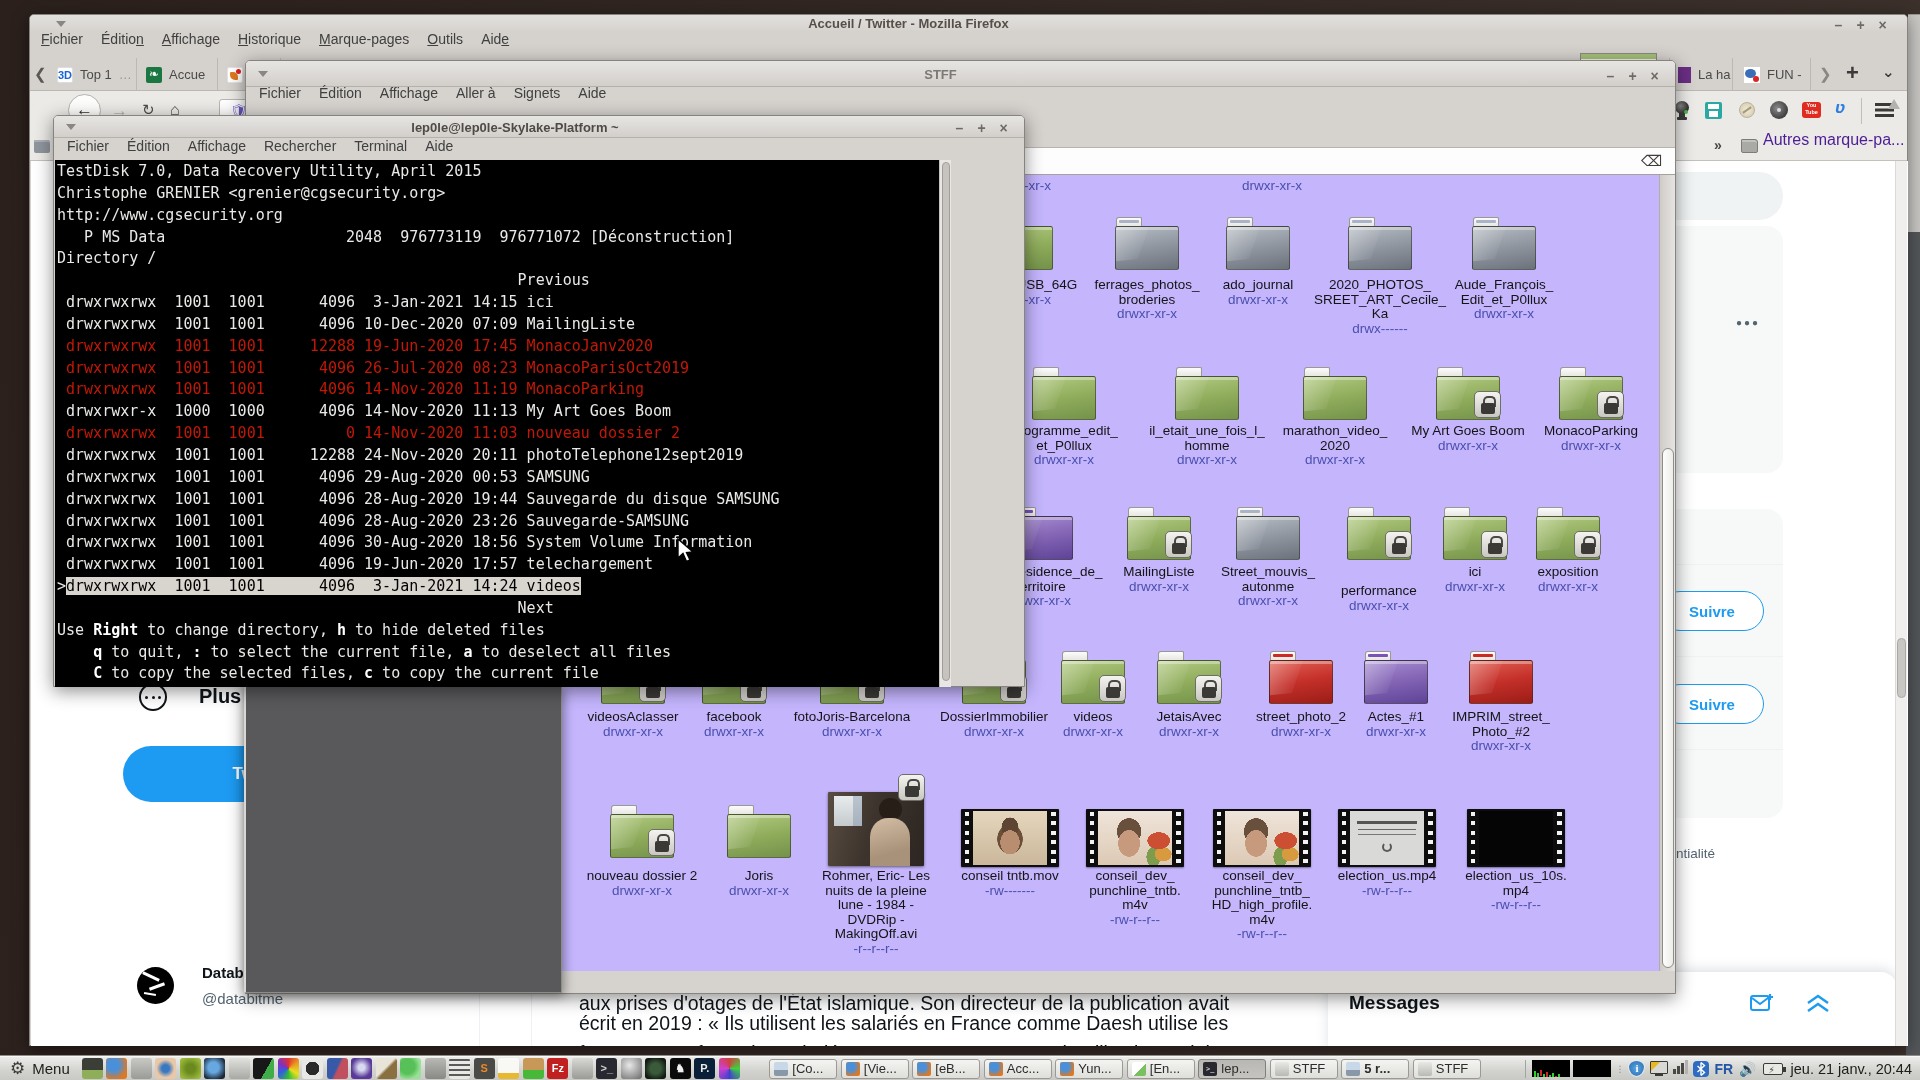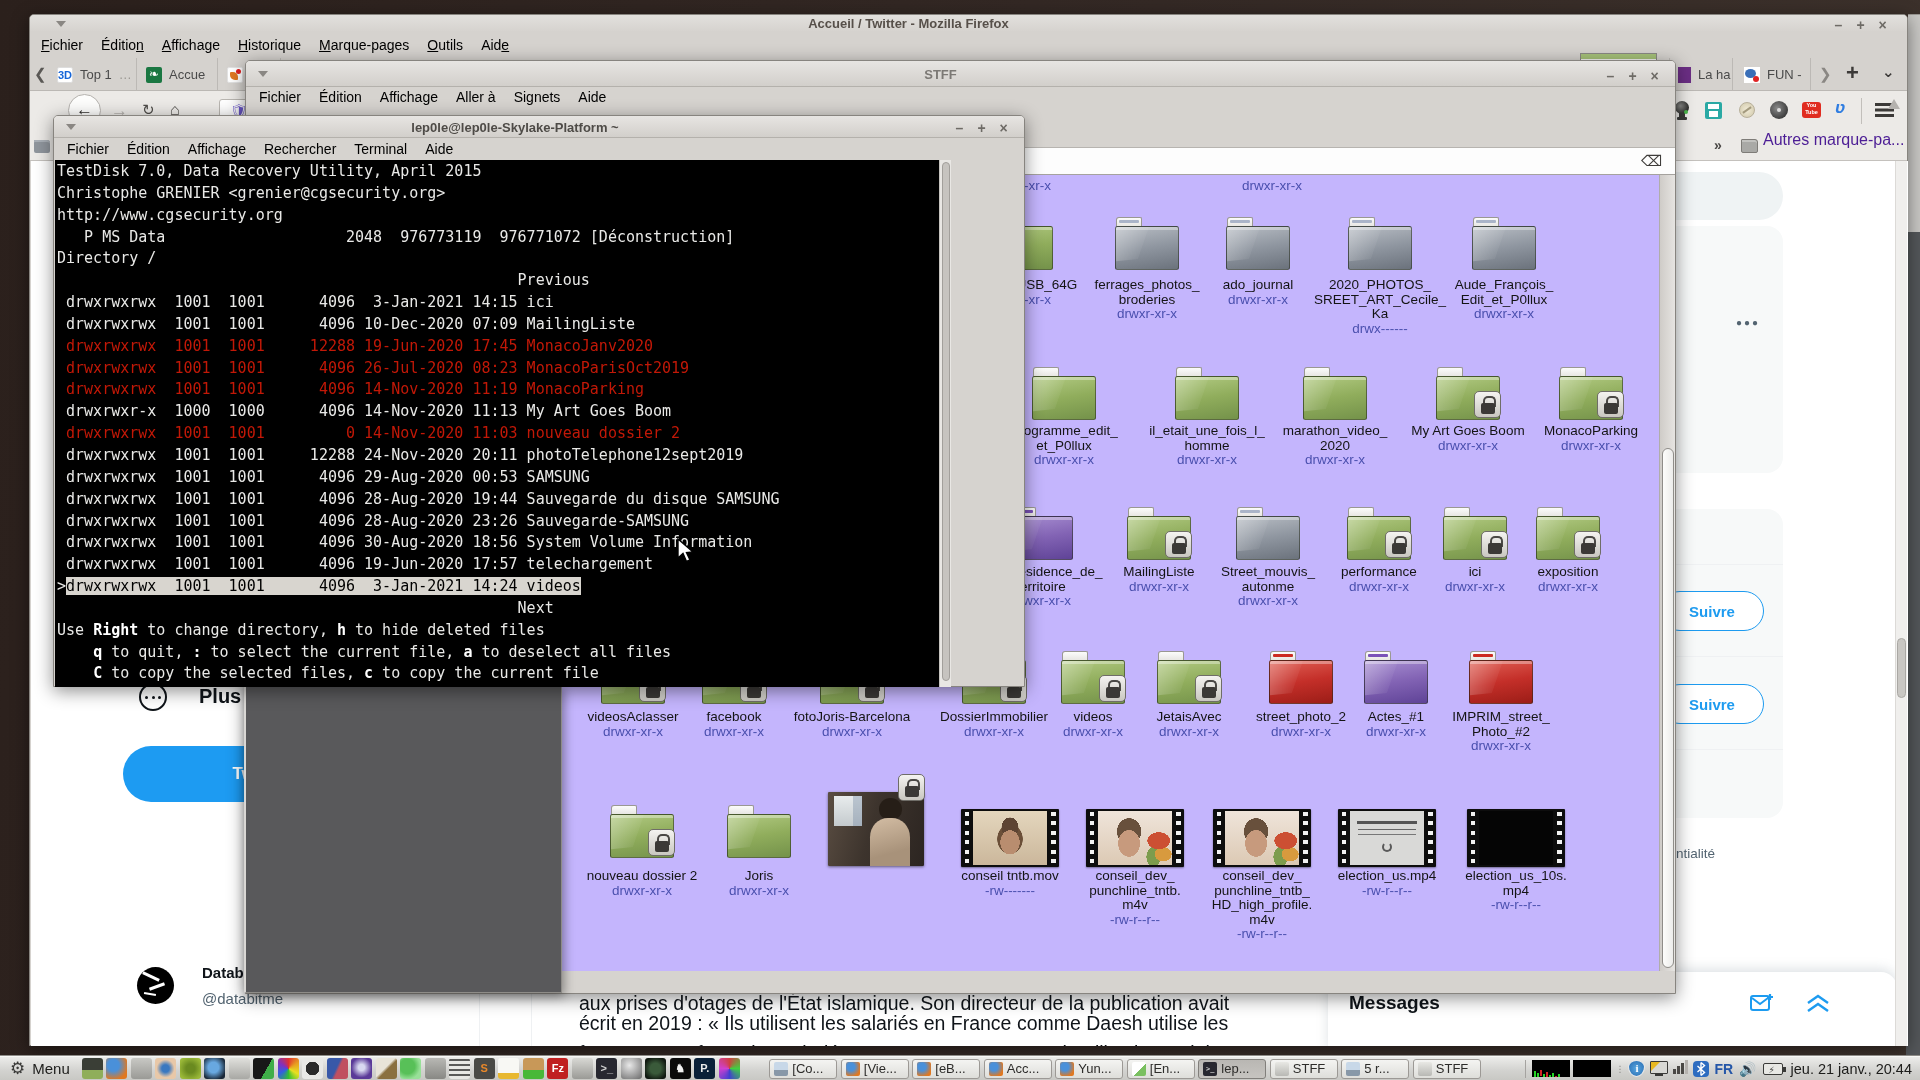--- a/index.html
+++ b/index.html
@@ -14,21 +14,21 @@
             box-shadow:0 4px 18px rgba(0,0,0,.45); background:#d6d3cf; }
   .titlebar { position:absolute; left:0; top:0; right:0; height:26px;
               background:linear-gradient(#e7e5e2,#d2cfcb); border-bottom:1px solid #b4b1ac;
               border-radius:4px 4px 0 0; }
   .titletext { position:absolute; font-size:13px; font-weight:bold; color:#5b5752; white-space:nowrap; }
   .winmenu-tri { position:absolute; width:0; height:0; border-left:5px solid transparent;
                  border-right:5px solid transparent; border-top:6px solid #8a8783; }
   .winbtns { position:absolute; display:flex; gap:9px; color:#6e6b66; font-size:14px;
              font-weight:bold; line-height:14px; }
   .winbtns span { width:13px; text-align:center; }
-  .menubar { position:absolute; display:flex; font-size:14px; color:#000000; align-items:center; }
+  .menubar { position:absolute; display:flex; font-size:14px; color:#404040; }
   .menubar .mi { padding:0 9px; }
 
   
   #ff-win { left:29px; top:14px; width:1879px; height:1032px; background:#d5d2ce; }
   #ff-title { top:1px; left:-60px; height:16px; width:100%; text-align:center; font-size:13px; font-weight:bold; color:#57504a; }
   #ff-menubar { left:2px; top:16px; height:27px; font-size:14px; }
   #ff-menubar .mi u { text-decoration:underline; }
   #ff-tabbar { left:0; top:43px; width:100%; height:33px; border-bottom:1px solid #bbb8b4; }
   .fftab { position:absolute; top:0; height:33px; display:flex; align-items:center; gap:7px;
            font-size:13px; color:#4a4a4a; padding:0 8px; border-right:1px solid #bcb9b5;
@@ -513,21 +513,21 @@
         <div class="fname">Street_mouvis_</div>
         <div class="fname">autonme</div>
         <div class="fperm">drwxr-xr-x</div>
       </div>
       <div class="ficon folder fol-grey" style="left: 989px; top: 332px;">
         <div class="tab">
           <div class="stripe" style="background: rgb(170, 180, 200);"></div>
         </div>
         <div class="fbody"></div>
       </div>
-      <div class="fitem" style="left: 1132px; top: 390px;">
+      <div class="fitem" style="left: 1132px; top: 409px;">
         <div class="fname">performance</div>
         <div class="fperm">drwxr-xr-x</div>
       </div>
       <div class="ficon folder fol-green" style="left: 1100px; top: 332px;">
         <div class="tab"></div>
         <div class="fbody"></div>
         <div class="lock" style="left: 38px; top: 24px;"></div>
       </div>
       <div class="fitem" style="left: 1228px; top: 390px;">
         <div class="fname">ici</div>
@@ -641,20 +641,28 @@
         <div class="fbody"></div>
         <div class="lock" style="left: 38px; top: 24px;"></div>
       </div>
       <div class="fitem" style="left: 512px; top: 694px;">
         <div class="fname">Joris</div>
         <div class="fperm">drwxr-xr-x</div>
       </div>
       <div class="ficon folder fol-green" style="left: 480px; top: 630px;">
         <div class="tab"></div>
         <div class="fbody"></div>
+      </div>
+      <div class="fitem" style="left: 629px; top: 694px;">
+        <div class="fname">Rohmer, Eric- Les</div>
+        <div class="fname">nuits de la pleine</div>
+        <div class="fname">lune - 1984 -</div>
+        <div class="fname">DVDRip -</div>
+        <div class="fname">MakingOff.avi</div>
+        <div class="fperm">-r--r--r--</div>
       </div>
       <div class="ficon photo-thumb" style="left: 581px; top: 617px;">
         <span class="pt-win"></span>
         <span class="pt-head"></span>
         <span class="pt-body"></span>
         <div class="lock" style="left: 70px; top: -18px;"></div>
       </div>
       <div class="fitem" style="left: 763px; top: 694px;">
         <div class="fname">conseil tntb.mov</div>
         <div class="fperm">-rw-------</div>
@@ -808,21 +816,21 @@
       <div class="tb-btn active">
         <span class="bico" style="background: rgb(40, 40, 48); color: rgb(207, 207, 207); font: bold 7px / 14px monospace; text-align: center;">&gt;_</span>
         <span>lep...</span>
       </div>
       <div class="tb-btn">
         <span class="bico" style="background: linear-gradient(rgb(232, 232, 228), rgb(184, 184, 180));"></span>
         <span>STFF</span>
       </div>
       <div class="tb-btn">
         <span class="bico" style="background: linear-gradient(rgb(200, 216, 232) 60%, rgb(136, 152, 168) 60%);"></span>
-        <span style="font-weight: normal;">5 r...</span>
+        <span style="font-weight: bold;">5 r...</span>
       </div>
       <div class="tb-btn">
         <span class="bico" style="background: linear-gradient(rgb(232, 232, 228), rgb(184, 184, 180));"></span>
         <span>STFF</span>
       </div>
     </div>
   <div style="display:flex;align-items:center;margin-left:auto">
     <div class="tray-sep"></div>
     <div class="sysmon">
       <i style="position:absolute;left:2px;bottom:0;width:2px;height:6px;background:#27d427;box-shadow:3px 2px 0 #27d427,6px -1px 0 #d42727,9px 3px 0 #27d427,12px 1px 0 #d42727,15px 4px 0 #27d427,18px 2px 0 #27d427,21px 5px 0 #d42727,24px 3px 0 #27d427"></i>

